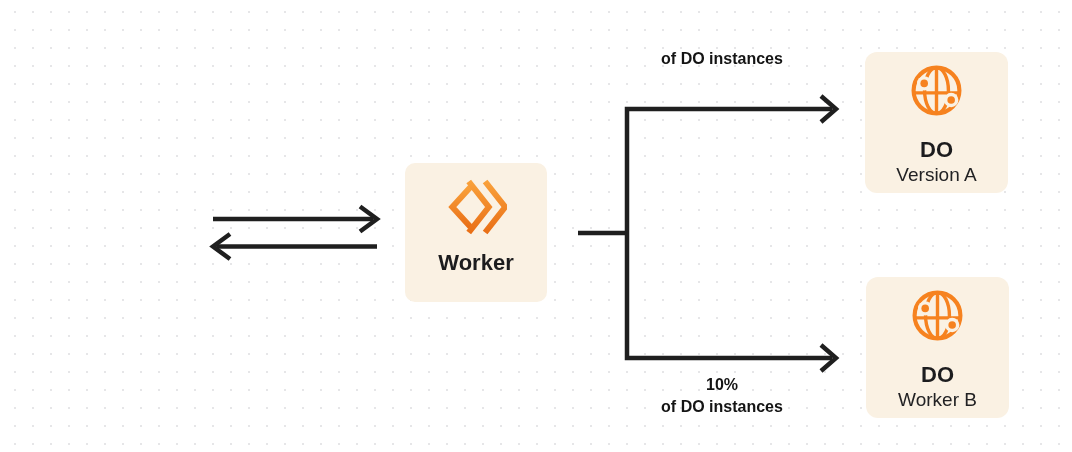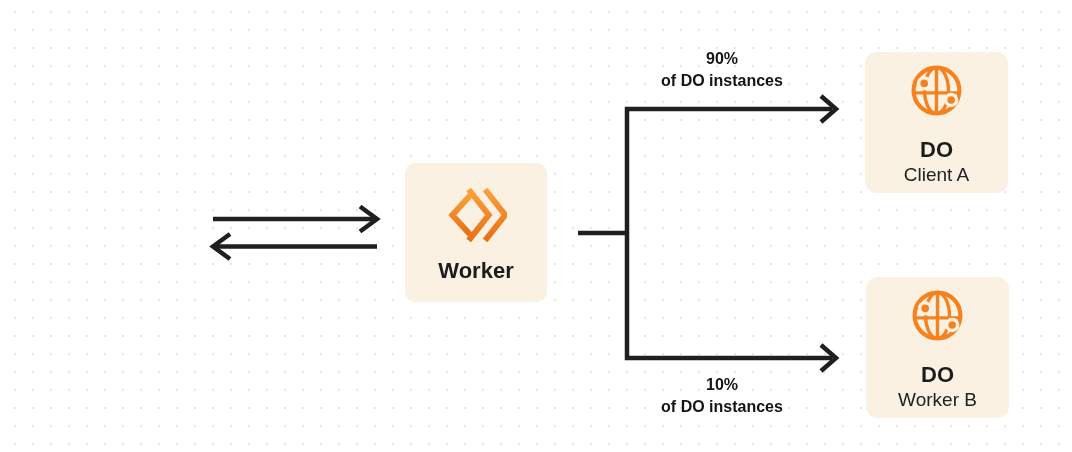--- a/index.html
+++ b/index.html
@@ -45,21 +45,21 @@
     font-size: 22px;
     font-weight: 700;
     color: #1C1C1E;
   }
   .worker-box {
     left: 405px; top: 163px;
     width: 142px; height: 139px;
     background: #FAF1E3;
     border-radius: 10px;
     justify-content: flex-start;
-    padding-top: 21px;
+    padding-top: 13px;
   }
   .worker-box .icon { width: 62px; height: 62px; }
   .worker-box .node-label {
     margin-top: 12px;
     font-size: 22px;
     font-weight: 700;
     color: #1C1C1E;
   }
   .do-box {
     width: 143px; height: 141px;
@@ -125,21 +125,20 @@
       <g fill="none" stroke="url(#wg)" stroke-width="6.5" stroke-linejoin="miter" stroke-linecap="butt">
         <path d="M28 12 L8 34 L28 56"></path>
         <path d="M26 6 L48 34 L26 62"></path>
         <path d="M44 6 L66 34 L44 62"></path>
       </g>
     </svg>
     <span class="node-label">Worker</span>
   </div>
 
   <div class="edge-label edge-label-top">
-    <div>90%</div>
     <div>of DO instances</div>
   </div>
 
   <div class="edge-label edge-label-bottom">
     <div>10%</div>
     <div>of DO instances</div>
   </div>
 
   <div class="node do-box do-box-a">
     <svg class="icon" viewBox="0 0 56 56" xmlns="http://www.w3.org/2000/svg" aria-hidden="true">
@@ -148,21 +147,21 @@
         <ellipse cx="28" cy="28" rx="12.6" ry="24.2" stroke-width="3.6"></ellipse>
         <line x1="4" y1="30.5" x2="52" y2="30.5" stroke-width="3.6"></line>
         <line x1="28" y1="4" x2="28" y2="52" stroke-width="3.6"></line>
       </g>
       <circle cx="15" cy="20.5" r="7.6" fill="#FAF1E3"></circle>
       <circle cx="15" cy="20.5" r="4" fill="#F6821F"></circle>
       <circle cx="43.5" cy="38" r="7.6" fill="#FAF1E3"></circle>
       <circle cx="43.5" cy="38" r="4" fill="#F6821F"></circle>
     </svg>
     <div class="do-title">DO</div>
-    <div class="do-subtitle">Client A</div>
+    <div class="do-subtitle">Version A</div>
   </div>
 
   <div class="node do-box do-box-b">
     <svg class="icon" viewBox="0 0 56 56" xmlns="http://www.w3.org/2000/svg" aria-hidden="true">
       <g fill="none" stroke="#F6821F">
         <circle cx="28" cy="28" r="24.2" stroke-width="4.4"></circle>
         <ellipse cx="28" cy="28" rx="12.6" ry="24.2" stroke-width="3.6"></ellipse>
         <line x1="4" y1="30.5" x2="52" y2="30.5" stroke-width="3.6"></line>
         <line x1="28" y1="4" x2="28" y2="52" stroke-width="3.6"></line>
       </g>

